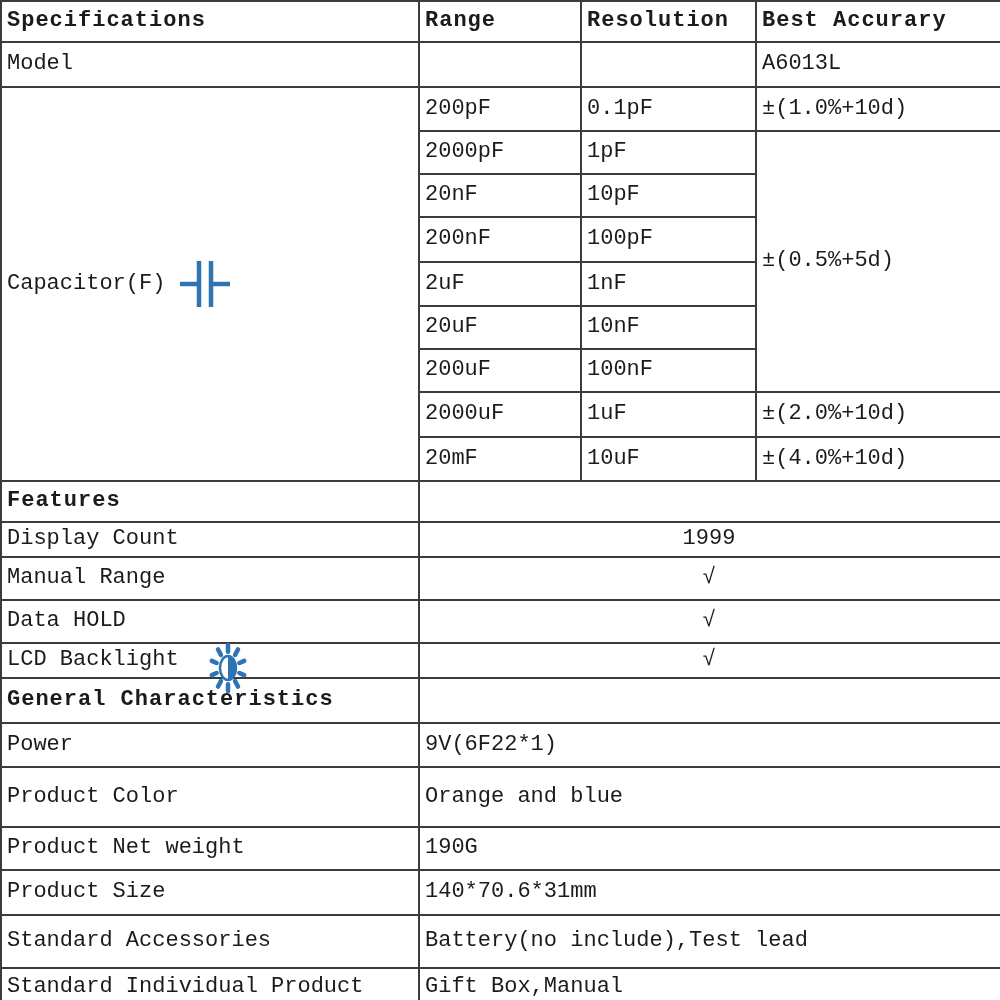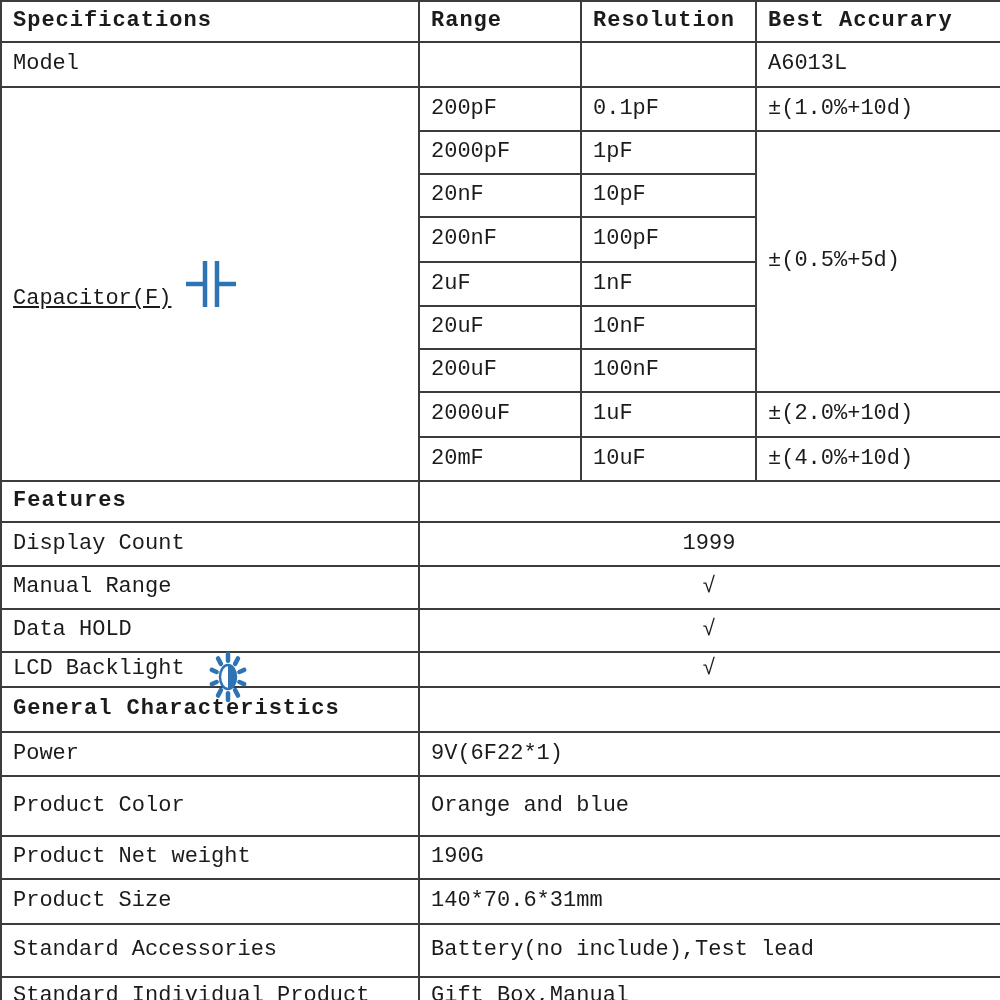--- a/index.html
+++ b/index.html
@@ -1,27 +1,27 @@
 <!DOCTYPE html>
 <html><head>
 <meta charset="utf-8">
 <style>
   html,body{margin:0;padding:0;background:#ffffff;}
   body{width:1000px;height:1000px;overflow:hidden;
        font-family:"Liberation Mono","DejaVu Sans Mono",monospace;
        color:#1b1b1b;}
   table.spec{border-collapse:collapse;table-layout:fixed;
              width:1000px;height:1000px;background:#ffffff;}
-  td{border:2px solid #3c3c3c;padding:0 2px 0 11px;
+  td{border:2px solid #3c3c3c;padding:0 2px 0 5px;
      font-size:22px;line-height:1.1;vertical-align:middle;
      overflow:visible;white-space:nowrap;}
   td.bold{font-weight:bold;letter-spacing:1px;}
   td.center{text-align:center;padding-left:0;}
   td.rel{position:relative;}
-  .cap-wrap{display:flex;align-items:flex-end;gap:14px;text-decoration:underline;}
+  .cap-wrap{display:flex;align-items:center;gap:14px;}
   .icon{display:inline-block;line-height:0;}
   .backlight-abs{position:absolute;left:203px;top:-2px;z-index:2;}
   svg{display:block;}
 </style>
 </head>
 <body>
 
 <table class="spec">
   <colgroup>
     <col style="width:418px">
@@ -98,21 +98,21 @@
     <tr style="height:44px">
       <td>20mF</td>
       <td>10uF</td>
       <td>±(4.0%+10d)</td>
     </tr>
 
     <tr style="height:41px">
       <td class="bold">Features</td>
       <td colspan="3"></td>
     </tr>
-    <tr style="height:44px">
+    <tr style="height:35px">
       <td>Display Count</td>
       <td colspan="3" class="center">1999</td>
     </tr>
     <tr style="height:43px">
       <td>Manual Range</td>
       <td colspan="3" class="center">√</td>
     </tr>
     <tr style="height:43px">
       <td>Data HOLD</td>
       <td colspan="3" class="center">√</td>

